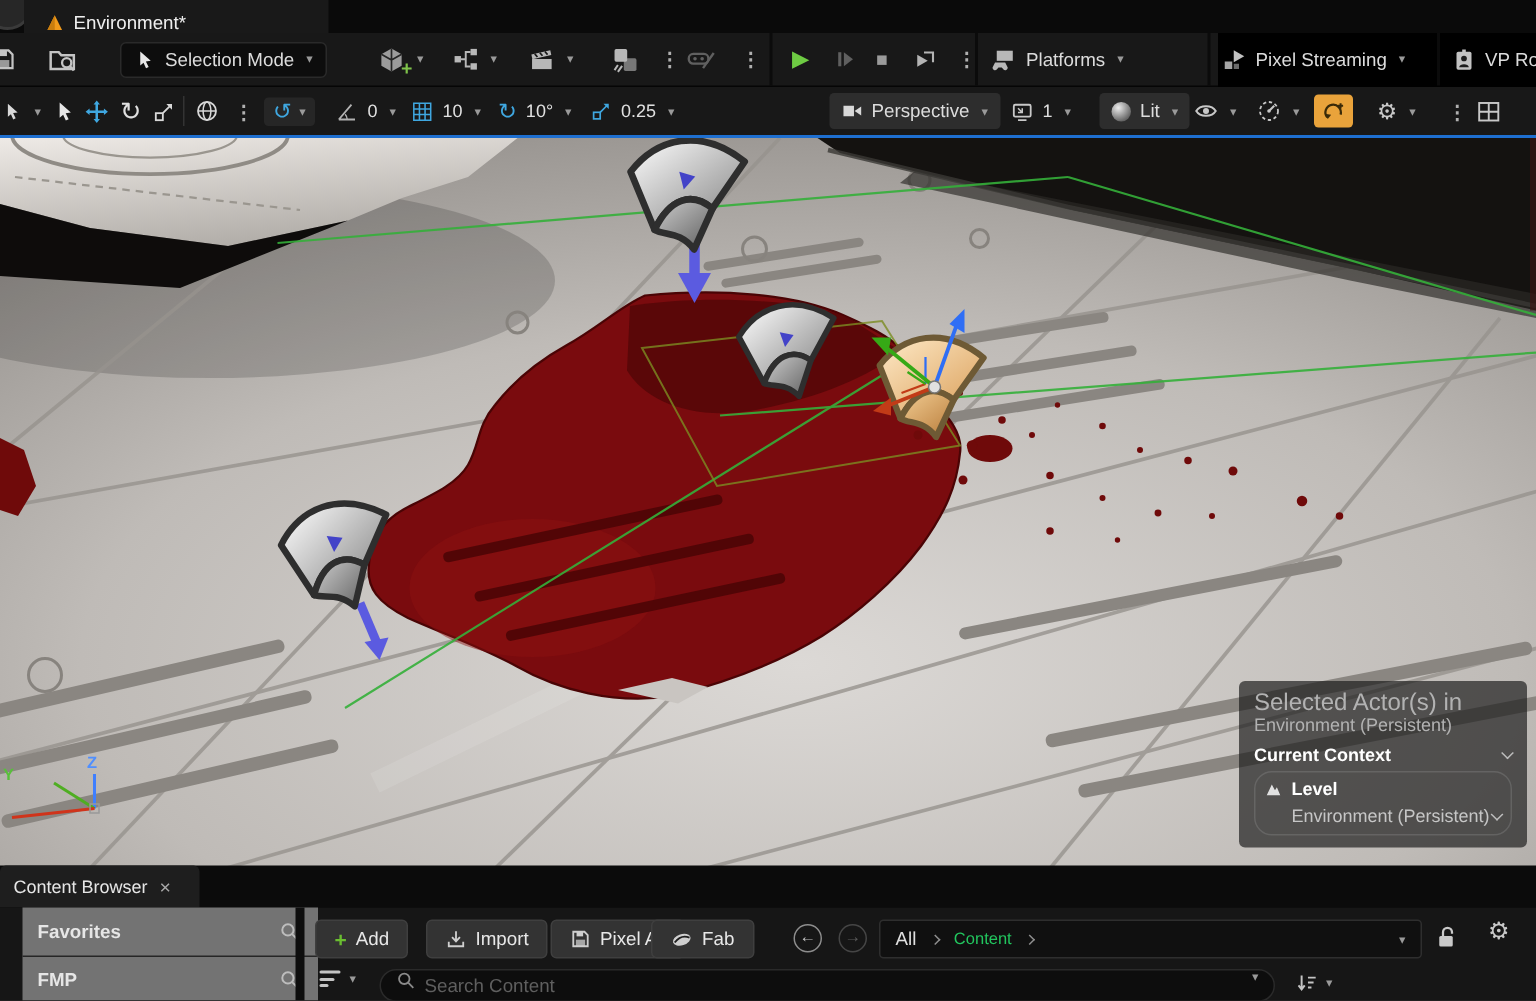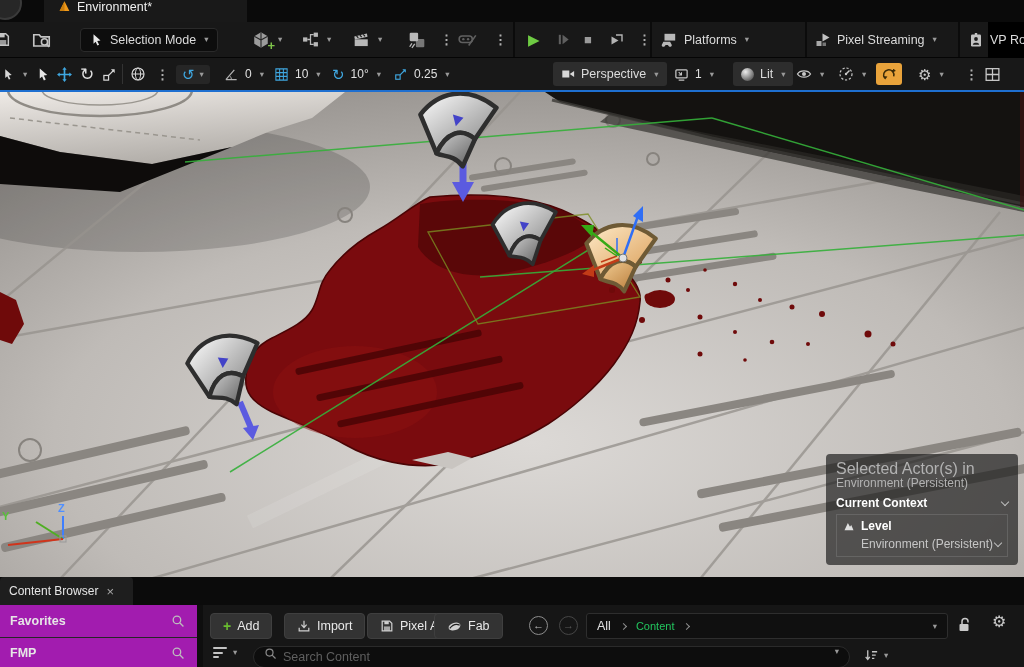--- a/index.html
+++ b/index.html
@@ -13,21 +13,21 @@
 .secdiv{position:absolute;top:0;width:2px;height:100%;background:#0b0b0b}
 .lbl{font-size:12.5px;color:#dcdcdc}
 .num{font-size:12px;color:#e0e0e0}
 .btn-dark{display:flex;align-items:center;gap:6px;background:#0d0d0d;border:1px solid #2a2a2a;border-radius:4px;padding:4px 9px}
 .btn-gray{display:flex;align-items:center;gap:6px;background:#2d2d2d;border-radius:3px;padding:3px 8px;height:24px}
 .cb-btn{position:absolute;top:8px;height:26px;display:flex;align-items:center;gap:6px;background:#333;border:1px solid #3f3f3f;border-radius:4px;padding:0 12px;font-size:12.5px;color:#e8e8e8}
 .bchev{width:5px;height:5px;border-right:1.5px solid #8f8f8f;border-bottom:1.5px solid #8f8f8f;transform:rotate(-45deg);display:inline-block}
 .tchev{width:6px;height:6px;border-right:1.5px solid #bdbdbd;border-bottom:1.5px solid #bdbdbd;transform:rotate(45deg);display:inline-block;margin-top:-3px}
 .circbtn{width:19px;height:19px;border:1.5px solid #8d8d8d;border-radius:50%;display:flex;align-items:center;justify-content:center;color:#bdbdbd;font-size:11px;line-height:1}
 #tabbar{left:0;top:0;width:1024px;height:22px;background:#0a0a0a}
-#toolbar{left:0;top:22px;width:988px;height:36px;background:#181818;border-bottom:1px solid #050505}
+#toolbar{left:0;top:22px;width:812px;height:36px;background:#181818;border-bottom:1px solid #050505}
 #vtoolbar{left:0;top:58px;width:1024px;height:32px;background:#181818}
 #viewport{left:0;top:90px;width:1024px;height:487px;background:#9a9692;border-top:2px solid #1e6fd0}
 #cbtabrow{left:0;top:577px;width:1024px;height:28px;background:#0b0b0b}
 #cbbody{left:0;top:605px;width:1024px;height:62px;background:#161616}
 .sph{width:13px;height:13px;border-radius:50%;background:radial-gradient(circle at 35% 30%,#ececec,#6a6a6a 70%,#3d3d3d)}
 input.search{background:transparent;border:none;outline:none;color:#ddd;font-size:12.5px;width:540px;font-family:"Liberation Sans",sans-serif}
 input.search::placeholder{color:#5f5f5f}
 .filterbars{display:flex;flex-direction:column;gap:2.5px}
 .filterbars i{display:block;height:2px;background:#c4c4c4;border-radius:1px}
 </style>
@@ -170,21 +170,21 @@
       </symbol>
 <symbol id="sym-ueflame" viewBox="0 0 16 16">
         <path d="M8,1.5 L14,13.5 H2 Z" fill="#f19a1a"></path>
         <path d="M8,1.5 V13.5 H2 Z" fill="#c97d0e"></path>
       </symbol>
 </defs>
 </svg>
 
 <div id="tabbar" class="abs">
   <div class="abs" style="left:-12px;top:-14px;width:34px;height:34px;border-radius:50%;background:#272727;border:2px solid #3a3a3a"></div>
-  <div class="abs" style="left:44px;top:0;width:203px;height:22px;background:#191919;display:flex;align-items:flex-start;gap:6px;padding-left:14px">
+  <div class="abs" style="left:16px;top:0;width:203px;height:22px;background:#191919;display:flex;align-items:flex-end;gap:6px;padding-left:14px">
     <svg class="ic" width="13" height="13">
         <use href="#sym-ueflame"></use>
       </svg>
     <span style="color:#efefef;font-size:12.5px">Environment*</span>
   </div>
 </div>
 
 <div id="toolbar" class="abs">
   <div class="g" style="left:-6px">
       <svg class="ic" width="17" height="17" style="color:#c4c4c4">
@@ -617,21 +617,21 @@
 </svg>
 
   
   <div class="abs" style="left:826px;top:362px;width:192px;background:rgba(26,26,26,.68);border-radius:4px;padding:7px 10px 8px">
     <div style="color:#b2b2b2;font-size:16px;line-height:15px">Selected Actor(s) in</div>
     <div style="color:#b2b2b2;font-size:12px;line-height:15px">Environment (Persistent)</div>
     <div style="display:flex;align-items:center;justify-content:space-between;margin-top:5px">
       <span style="color:#fff;font-weight:bold;font-size:12px">Current Context</span>
       <span class="tchev"></span>
     </div>
-    <div style="border:1px solid rgba(140,140,140,.35);border-radius:0;margin-top:4px;padding:4px 6px 5px">
+    <div style="border:1px solid rgba(140,140,140,.35);border-radius:12px;margin-top:4px;padding:4px 6px 5px">
       <div style="display:flex;align-items:center;gap:6px">
         <svg class="ic" width="12" height="12" style="color:#e0e0e0">
             <use href="#sym-mountain"></use>
           </svg>
         <span style="color:#fff;font-weight:bold;font-size:12px">Level</span>
       </div>
       <div style="display:flex;align-items:center;justify-content:space-between;padding-left:18px;margin-top:4px">
         <span style="color:#c6c6c6;font-size:12px">Environment (Persistent)</span>
         <span class="tchev"></span>
       </div>
@@ -641,21 +641,21 @@
 
 <div id="cbtabrow" class="abs">
   <div class="abs" style="left:0;top:0;width:133px;height:28px;background:#1e1e1e;border-radius:4px 4px 0 0;display:flex;align-items:center;gap:8px;padding-left:9px">
     <span style="color:#e6e6e6;font-size:12px">Content Browser</span>
     <span style="color:#a8a8a8;font-size:13px;line-height:1">×</span>
   </div>
 </div>
 
 <div id="cbbody" class="abs">
 
-  <div class="abs" style="left:0;top:0;width:197px;height:62px;background:#a21caf">
+  <div class="abs" style="left:15px;top:0;width:197px;height:62px;background:#737373">
     <div style="height:33px;display:flex;align-items:center;border-bottom:1px solid #262626;padding:0 12px 0 10px">
       <span style="flex:1;color:#e6e6e6;font-weight:bold;font-size:12.5px">Favorites</span>
       <svg class="ic" width="14" height="14" style="color:#bdbdbd">
           <use href="#sym-mag"></use>
         </svg>
     </div>
     <div style="height:29px;display:flex;align-items:center;padding:0 12px 0 10px">
       <span style="flex:1;color:#e6e6e6;font-weight:bold;font-size:12.5px">FMP</span>
       <svg class="ic" width="14" height="14" style="color:#bdbdbd">
           <use href="#sym-mag"></use>

